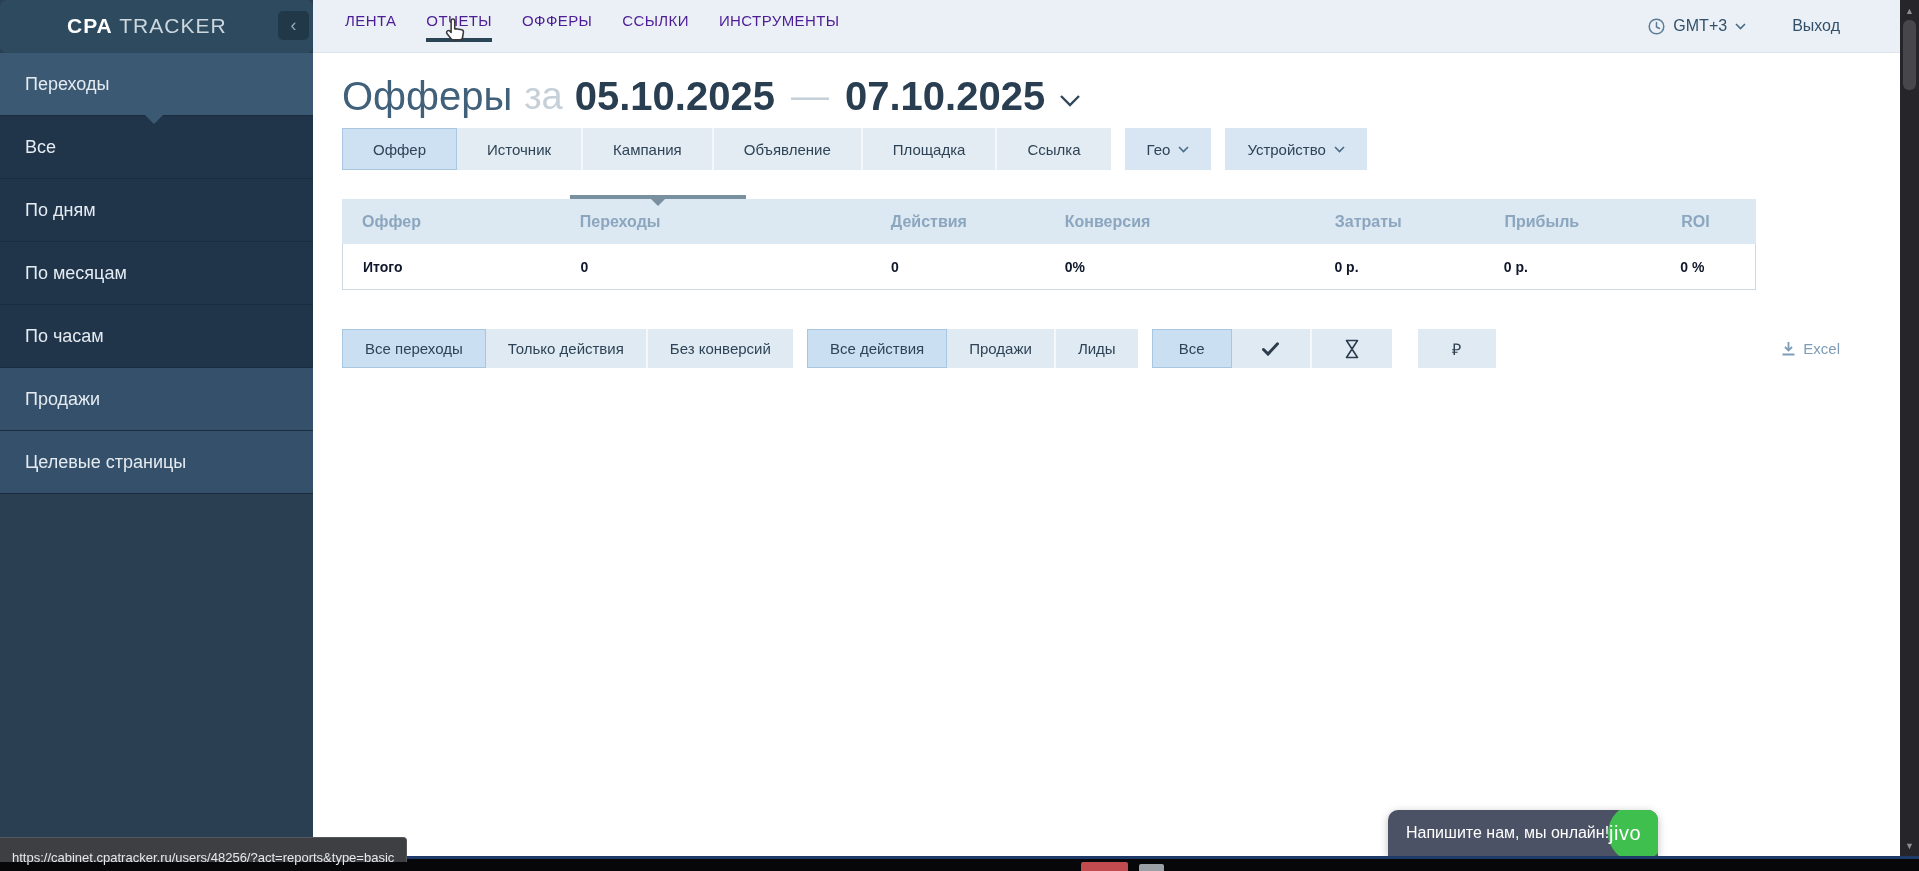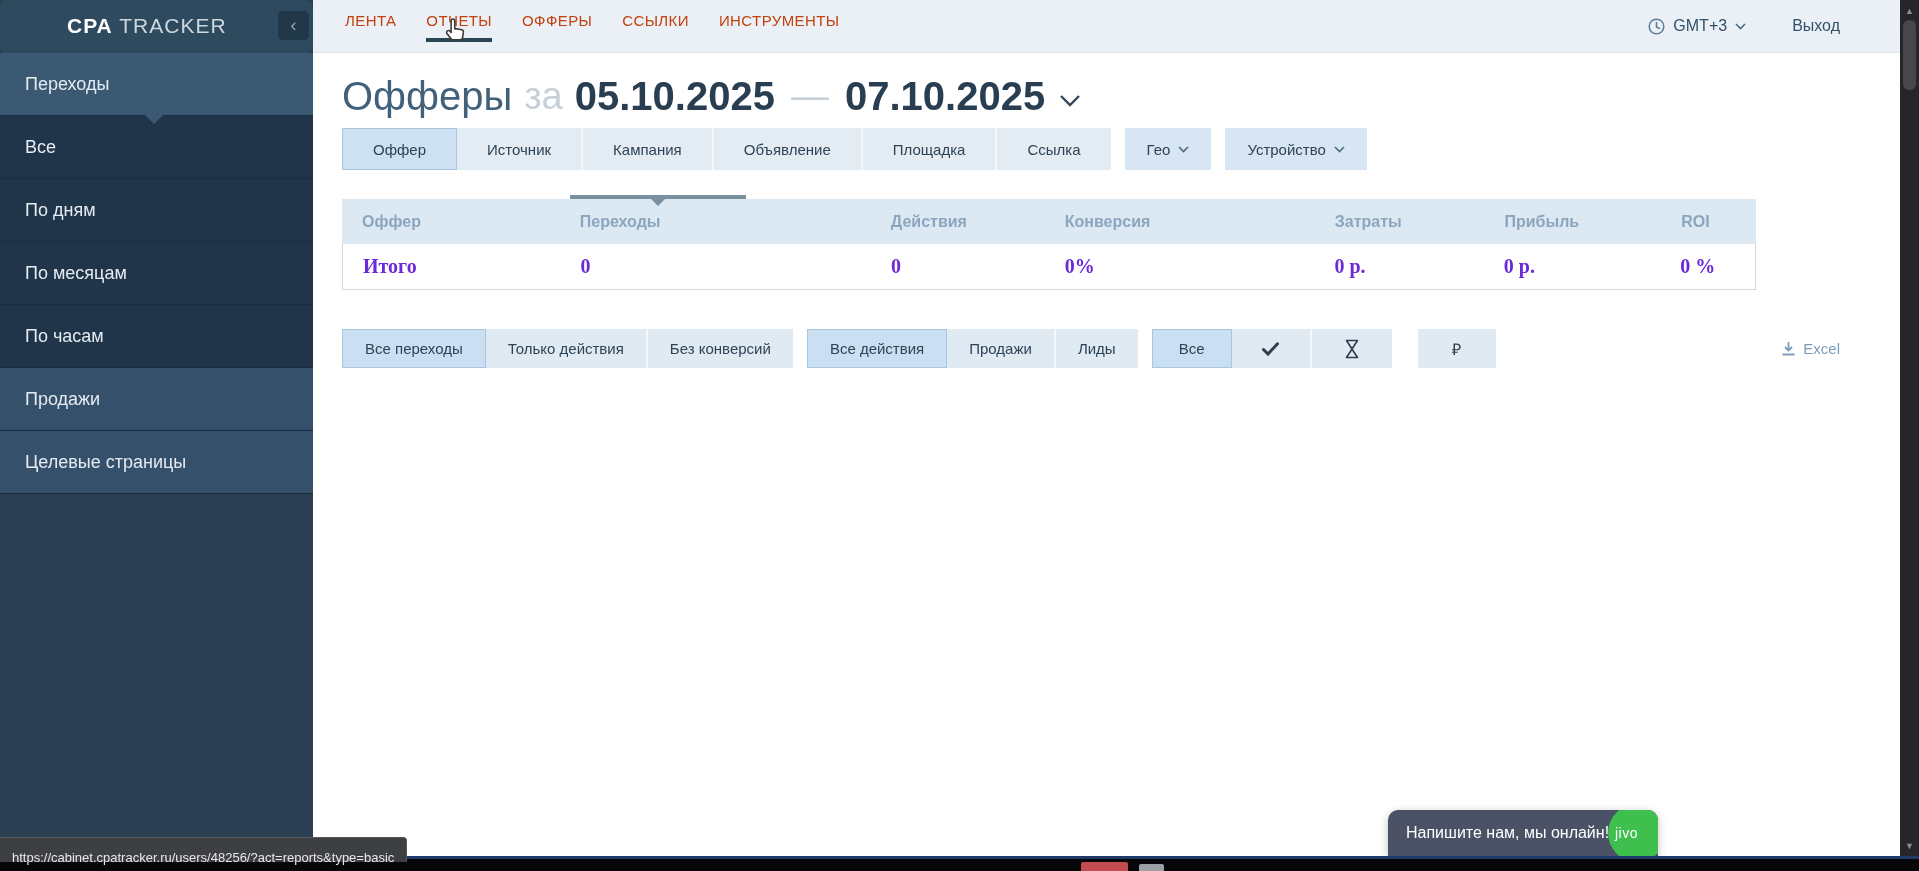--- a/index.html
+++ b/index.html
@@ -20,21 +20,21 @@
   .side-item.section { background:#35506a; }
   .side-item.sub { background:#20344a; }
   .side-item.active { background:#3c5973; }
   .side-item.active::after { content:""; position:absolute; left:145px; bottom:-9px;
     border:9px solid transparent; border-top:9px solid #3c5973; border-bottom:0; z-index:3; }
   
   .topbar { position:absolute; left:313px; top:0; width:1587px; height:53px; background:#eaf0f6;
     border-bottom:1px solid #dde4eb; display:flex; align-items:center; padding:0 60px 0 32px; z-index:5; }
   .topnav { display:flex; column-gap:30px; height:53px; }
   .topnav-item { height:42px; display:flex; align-items:center; font-size:15px; letter-spacing:.4px;
-    color:#c2410c; cursor:pointer; white-space:nowrap; }
+    color:#4c1d95; cursor:pointer; white-space:nowrap; }
   .topnav-item.active { box-shadow: inset 0 -4px 0 #2b4456; }
   .topbar-right { margin-left:auto; display:flex; align-items:center; color:#32506a; font-size:16px; }
   .tz { display:flex; align-items:center; gap:8px; cursor:pointer; }
   .chev { display:inline-block; }
   .logout { margin-left:46px; cursor:pointer; }
   .cursor-hand { position:absolute; left:441px; top:16px; z-index:90; pointer-events:none; }
   
   .main { position:absolute; left:313px; top:53px; width:1587px; height:803px; background:#fff; padding-left:29px; overflow:hidden; }
   .title-row { margin-top:21px; display:flex; align-items:center; white-space:nowrap; }
   .title-name { font-size:40px; color:#41607a; }
@@ -53,40 +53,40 @@
     font-size:15px; color:#2e4356; cursor:pointer; white-space:nowrap; }
   .drop-btn.wide { margin-left:16px; }
   
   .report-table { margin-top:29px; width:1414px; position:relative; }
   .sort-ind { position:absolute; top:-4px; left:228px; width:176px; height:4px; background:#78909f; z-index:4; }
   .sort-ind::after { content:""; position:absolute; top:4px; left:81px; border:7px solid transparent; border-top:7px solid #78909f; border-bottom:0; }
   .t-head { height:45px; background:#dce8f2; display:flex; align-items:center; }
   .t-row { height:46px; background:#fff; border:1px solid #ccd9e3; border-top:none; display:flex; align-items:center; }
   .t-cell { padding-left:20px; overflow:hidden; white-space:nowrap; }
   .t-head .t-cell { color:#8ba6be; font-weight:bold; font-size:16px; }
-  .t-row .t-cell { color:#6d28d9; font-weight:bold; font-size:20px;font-family:Liberation Serif, serif; }
+  .t-row .t-cell { color:#0f172a; font-weight:bold; font-size:14px; }
   .c0{width:15.4%;} .c1{width:22.0%;} .c2{width:12.3%;} .c3{width:19.1%;} .c4{width:12.0%;} .c5{width:12.5%;} .c6{width:6.7%;}
   
   .filter-row { margin-top:39px; display:flex; align-items:stretch; height:39px; width:1558px; }
   .fseg { background:#dfeaf3; padding:0 22px; display:flex; align-items:center; justify-content:center;
     font-size:15px; color:#2e4356; border-right:2px solid #f5f8fb; cursor:pointer; white-space:nowrap; }
   .fseg:last-child { border-right:none; }
   .fseg.active { background:#cbdff2; border:1px solid #a7c6e0; }
   .fgroup { display:flex; margin-right:14px; }
   .fico { min-width:80px; }
   .rub-btn { background:#dfeaf3; min-width:78px; display:flex; align-items:center; justify-content:center;
     font-size:16px; color:#2e3d4e; cursor:pointer; margin-left:12px; }
   .excel-link { margin-left:auto; margin-right:60px; display:flex; align-items:center; gap:7px;
     color:#7d9cb8; font-size:15px; cursor:pointer; }
   
   .chat { position:absolute; left:1388px; top:810px; width:270px; height:46px; background:#4b5265;
     border-radius:10px 10px 0 0; display:flex; align-items:center; padding-left:18px; overflow:hidden;
     z-index:30; box-shadow:0 2px 8px rgba(0,0,0,.25); cursor:pointer; }
   .chat-msg { color:#ffffff; font-size:16px; white-space:nowrap; z-index:2; }
-  .chat-brand { color:#ffffff; font-size:14px; margin-left:auto; margin-right:20px; z-index:2; letter-spacing:.5px; }
+  .chat-brand { color:#ffffff; font-size:20px; margin-left:auto; margin-right:20px; z-index:2; letter-spacing:.5px; }
   .chat-green { position:absolute; right:-8px; top:-6px; width:58px; height:58px; border-radius:50%; background:#3fbf4e; z-index:1; }
   
   .status-url { position:absolute; left:0; bottom:9px; height:25px; line-height:23px; background:#3d3f42;
     color:#e7e8ea; font-size:13px; padding:8px 12px; border:1px solid #55575a; border-left:none; border-bottom:none;
     border-radius:0 4px 0 0; z-index:60; white-space:nowrap; }
   
   .bottom-bar { position:absolute; left:0; bottom:0; width:1919px; height:15px; background:#070709;
     border-top:3px solid #1d3a68; z-index:40; }
   .frag-red { position:absolute; left:1081px; bottom:0; width:47px; height:9px; background:#c24b50; border-radius:2px 2px 0 0; }
   .frag-gray { position:absolute; left:1139px; bottom:0; width:25px; height:7px; background:#9aa0a6; border-radius:2px 2px 0 0; }

